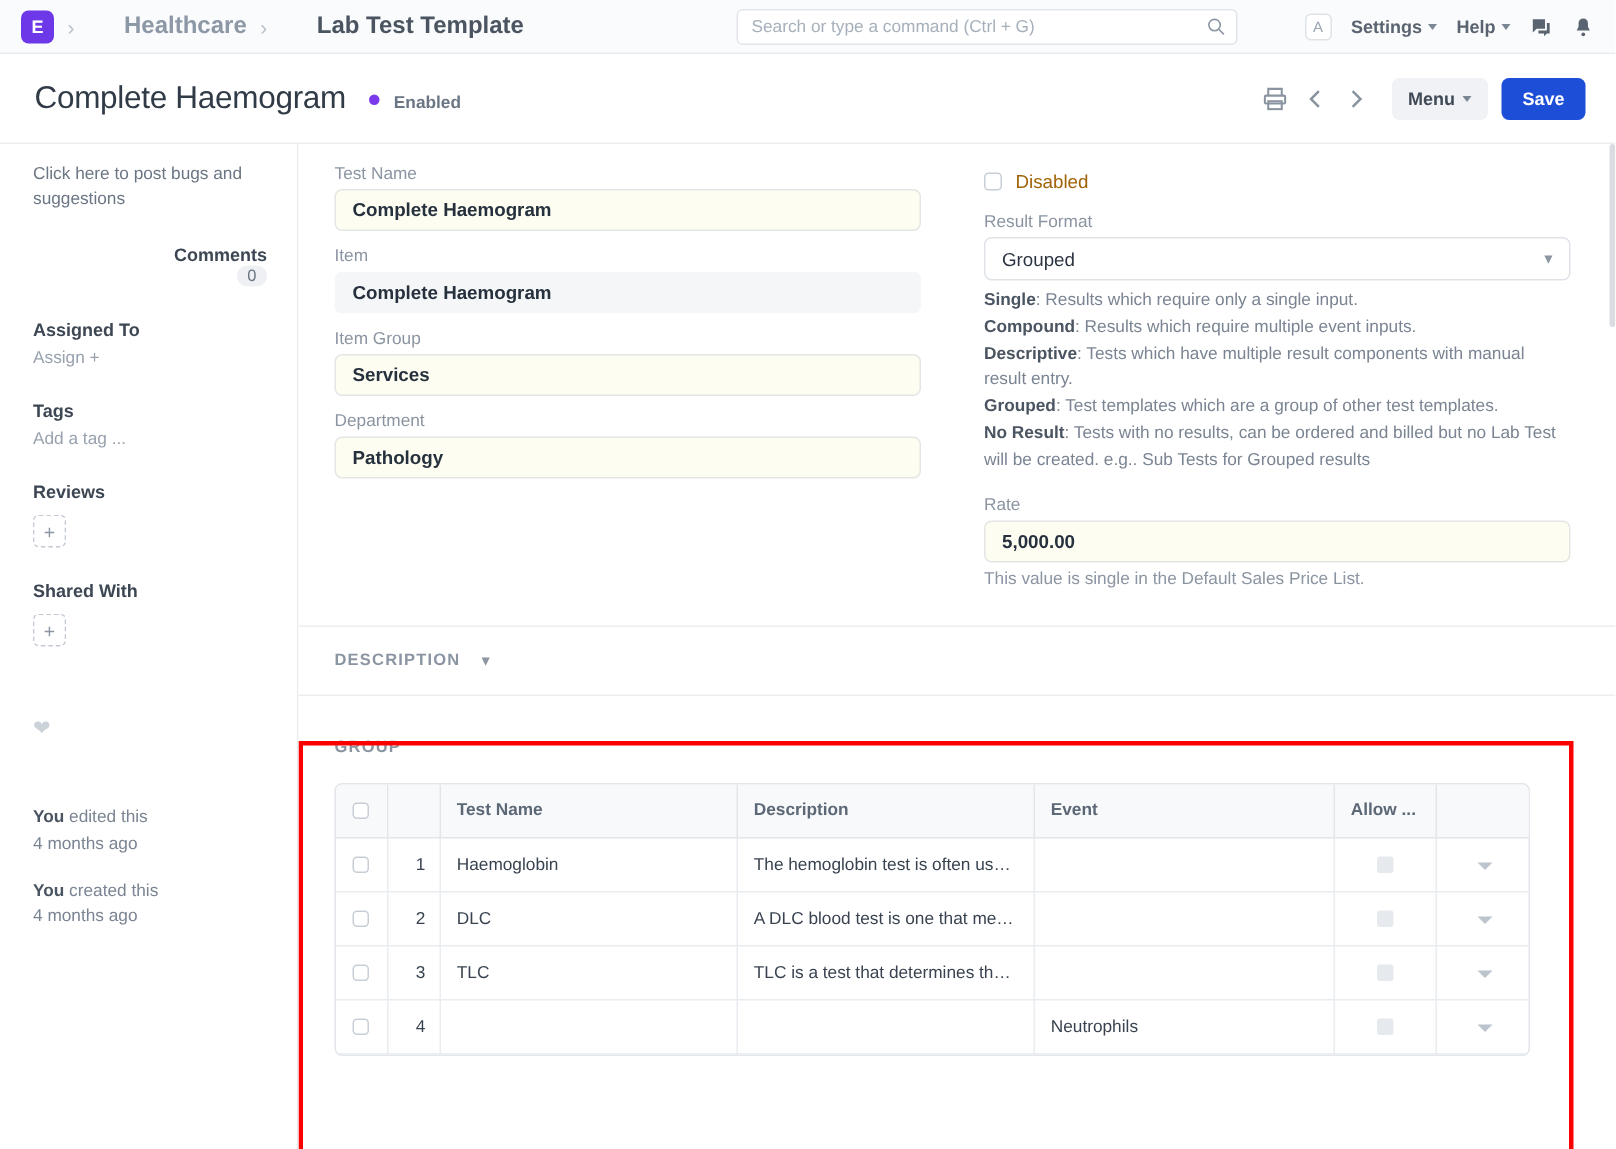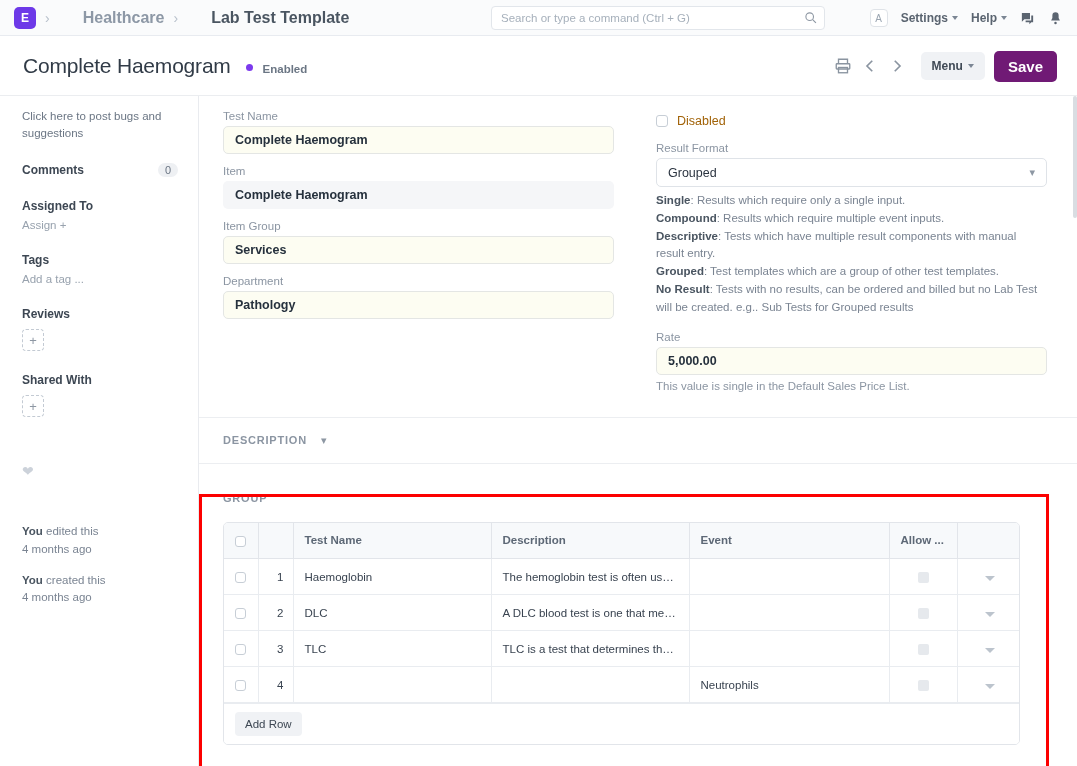--- a/index.html
+++ b/index.html
@@ -96,37 +96,37 @@
     display: flex; align-items: center; justify-content: center;
   }
   .btn-menu {
     background: #f0f2f5; border: none; border-radius: 5px;
     font-size: 12px; font-weight: bold; color: #404a56;
     padding: 7px 11px; display: flex; align-items: center; gap: 5px;
     cursor: pointer; font-family: "Liberation Sans", sans-serif;
     margin-left: 6px;
   }
   .btn-save {
-    background: #701a75; border: none; border-radius: 5px;
-    font-size: 15px; font-weight: bold; color: #fff;
+    background: #1d4ed8; border: none; border-radius: 5px;
+    font-size: 12px; font-weight: bold; color: #fff;
     padding: 7px 14px; cursor: pointer;
     font-family: "Liberation Sans", sans-serif;
   }
 
   
   .body-wrap { display: flex; width: 1077px; height: 670px; }
   .sidebar {
     width: 199px; flex: 0 0 199px;
     background: #fff; border-right: 1px solid #e9ebef;
     padding: 12px 20px 0 22px;
     position: relative;
   }
   .sb-note { font-size: 11.5px; color: #6b7684; line-height: 1.45; }
   .sb-block { margin-top: 22px; }
-  .sb-row { display: flex; align-items: flex-end; justify-content: space-between; }
+  .sb-row { display: flex; align-items: flex-end; justify-content: space-between; flex-direction: column; }
   .sb-head { font-size: 12px; font-weight: bold; color: #3d4753; }
   .sb-count {
     background: #eef0f3; color: #6b7684; font-size: 11px;
     border-radius: 9px; padding: 1px 7px; min-width: 20px; text-align: center;
   }
   .sb-action { font-size: 11.5px; color: #98a2ae; margin-top: 6px; cursor: pointer; }
   .sb-plusbox {
     margin-top: 8px; width: 22px; height: 22px;
     border: 1px dashed #c3cad3; border-radius: 4px;
     display: flex; align-items: center; justify-content: center;
@@ -445,21 +445,18 @@
               <td class="c-cb"><span class="grid-cb"></span></td>
               <td class="c-idx">4</td>
               <td class="c-name"></td>
               <td class="c-desc"></td>
               <td class="c-event">Neutrophils</td>
               <td class="c-allow"><span class="sq-gray"></span></td>
               <td class="c-more"><span class="tri-dn"></span></td>
             </tr>
           </tbody>
         </table>
-        <div class="grid-foot">
-          <button class="btn-addrow">Add Row</button>
-        </div>
       </div>
     </div>
 
     <div class="highlight"></div>
   </div>
 </div>
 
 </body></html>

